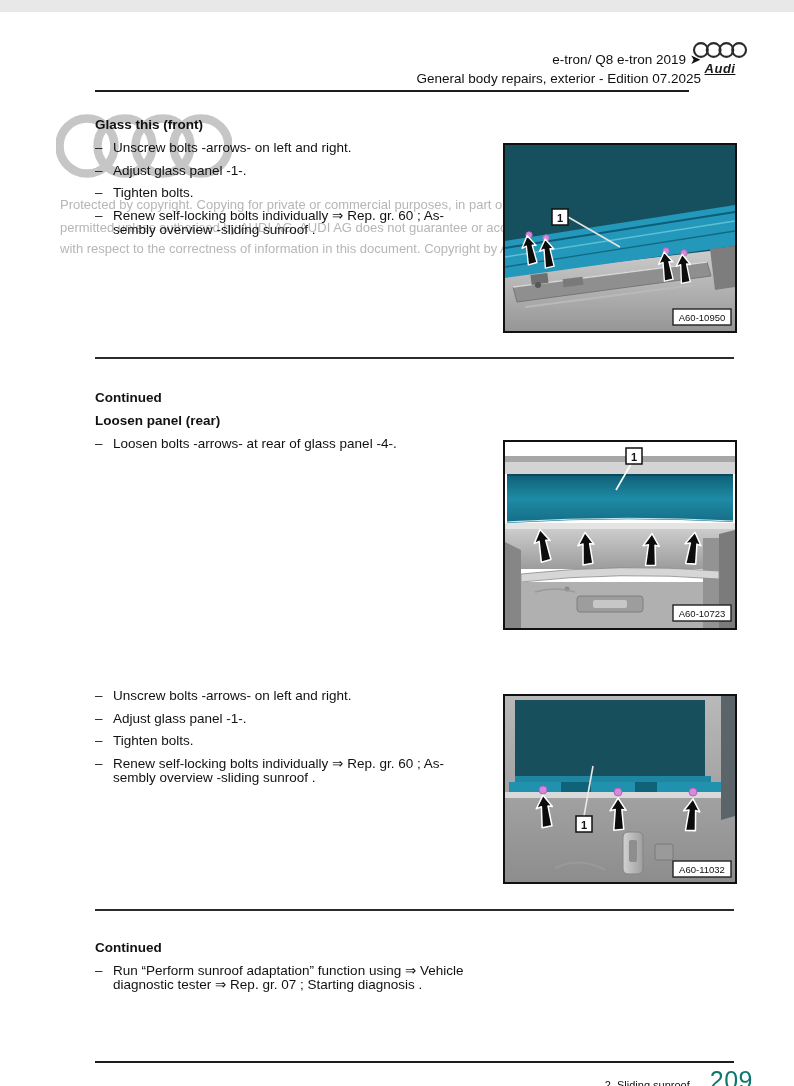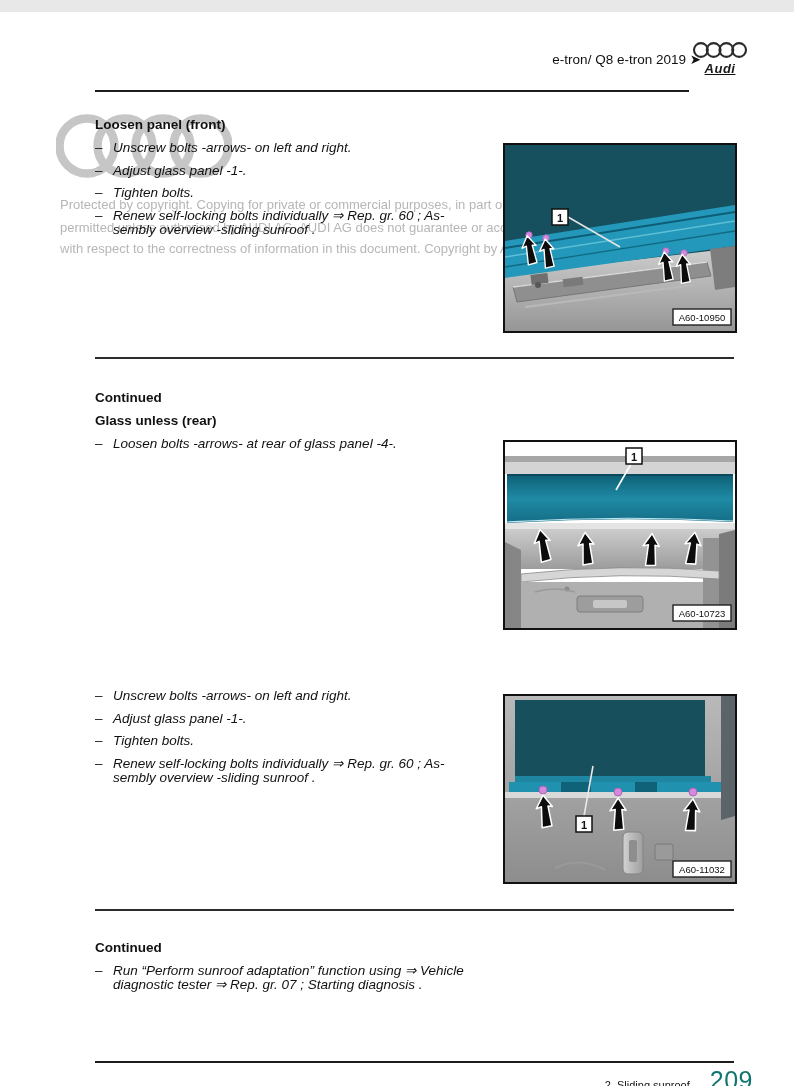--- a/index.html
+++ b/index.html
@@ -26,21 +26,21 @@
   
   .wm-rings{position:absolute;left:56px;top:100px;}
   .wm-line{position:absolute;left:60px;font-size:13px;color:#b6b6b6;white-space:nowrap;}
   .wm1{top:185px;} .wm2{top:208px;} .wm3{top:229px;}
   
   .sect{position:absolute;left:95px;width:402px;font-size:13.5px;line-height:14px;}
   .sect-front{top:106px;} .sect-rear{top:379px;} .sect-adjust{top:677px;} .sect-final{top:929px;}
   .sect h3{font-size:13.5px;line-height:14px;font-weight:bold;margin:0 0 9px 0;}
   .step{display:flex;margin:0 0 8.5px 0;}
   .step .dash{width:18px;flex:none;}
-  .step .txt{white-space:pre-line;font-style:italic;}
+  .step .txt{white-space:pre-line;}
   
   .fig{position:absolute;width:230px;height:186px;border:2px solid #111;background:#fff;z-index:5;}
   .fig1{left:503px;top:131px;} .fig2{left:503px;top:428px;} .fig3{left:503px;top:682px;}
   .fig svg{display:block;}
   .callout-txt{font:bold 11px "Liberation Sans",sans-serif;fill:#111;}
   .figid-txt{font:9.5px "Liberation Sans",sans-serif;fill:#111;}
   
   .hsep{position:absolute;left:95px;width:639px;height:2px;background:#2c2c2c;}
   .sep1{top:345px;} .sep2{top:897px;}
   .ftr-rule{position:absolute;left:95px;top:1049px;width:639px;height:2px;background:#1d1d1d;}
@@ -48,20 +48,21 @@
   .ftr-label{font-size:11px;color:#111;}
   .ftr-page{font-size:25px;color:#0f766e;letter-spacing:.5px;text-align:center;}
 </style>
 </head>
 <body>
 
 <div class="page">
 
   <div class="hdr-text">
     <div>e-tron/ Q8 e-tron 2019 ➤</div>
+    <div>General body repairs, exterior - Edition 07.2025</div>
   </div>
   <div class="audi-logo">
     <svg width="56" height="20" viewBox="0 0 60 22">
       <g fill="none" stroke="#2a2a2a" stroke-width="2.3">
         <circle cx="9" cy="11" r="7.6"></circle>
         <circle cx="23" cy="11" r="7.6"></circle>
         <circle cx="37" cy="11" r="7.6"></circle>
         <circle cx="51" cy="11" r="7.6"></circle>
       </g>
     </svg>
@@ -75,21 +76,21 @@
       <circle cx="69" cy="34" r="27.5"></circle>
       <circle cx="107" cy="34" r="27.5"></circle>
       <circle cx="145" cy="34" r="27.5"></circle>
     </g>
   </svg>
   <div class="wm-line wm1">Protected by copyright. Copying for private or commercial purposes, in part or i</div>
   <div class="wm-line wm2">permitted unless authorised by AUDI AG. AUDI AG does not guarantee or accept</div>
   <div class="wm-line wm3">with respect to the correctness of information in this document. Copyright by A</div>
 
   <div class="sect sect-front">
-    <h3>Loosen panel (front)</h3>
+    <h3>Glass this (front)</h3>
     <div class="step">
       <span class="dash">–</span>
       <span class="txt">Unscrew bolts -arrows- on left and right.</span>
     </div>
     <div class="step">
       <span class="dash">–</span>
       <span class="txt">Adjust glass panel -1-.</span>
     </div>
     <div class="step">
       <span class="dash">–</span>
@@ -150,21 +151,21 @@
         <rect x="168" y="164" width="58" height="16" fill="#ffffff" stroke="#222222" stroke-width="1.4"></rect>
         <text x="197" y="175.5" text-anchor="middle" class="figid-txt">A60-10950</text>
       </g>
     </svg>
   </div>
 
   <div class="hsep sep1"></div>
 
   <div class="sect sect-rear">
     <h3>Continued</h3>
-    <h3>Glass unless (rear)</h3>
+    <h3>Loosen panel (rear)</h3>
     <div class="step">
       <span class="dash">–</span>
       <span class="txt">Loosen bolts -arrows- at rear of glass panel -4-.</span>
     </div>
   </div>
 
   <div class="fig fig2">
     <svg width="230" height="186" viewBox="0 0 230 186">
       <defs>
         <linearGradient id="f2t" x1="0" y1="0" x2="0" y2="1">

